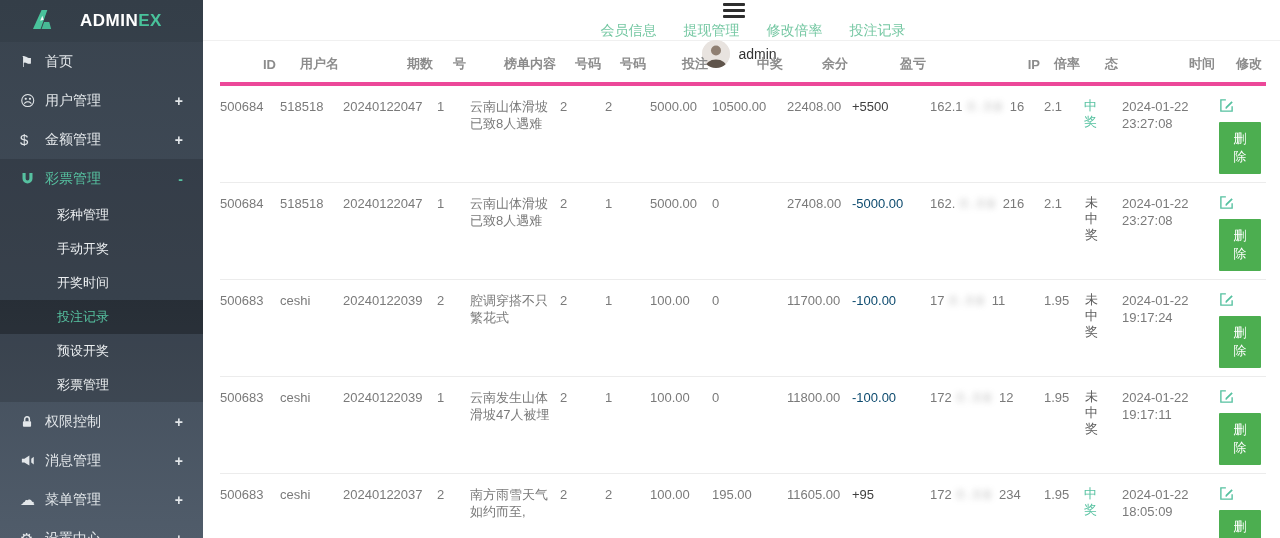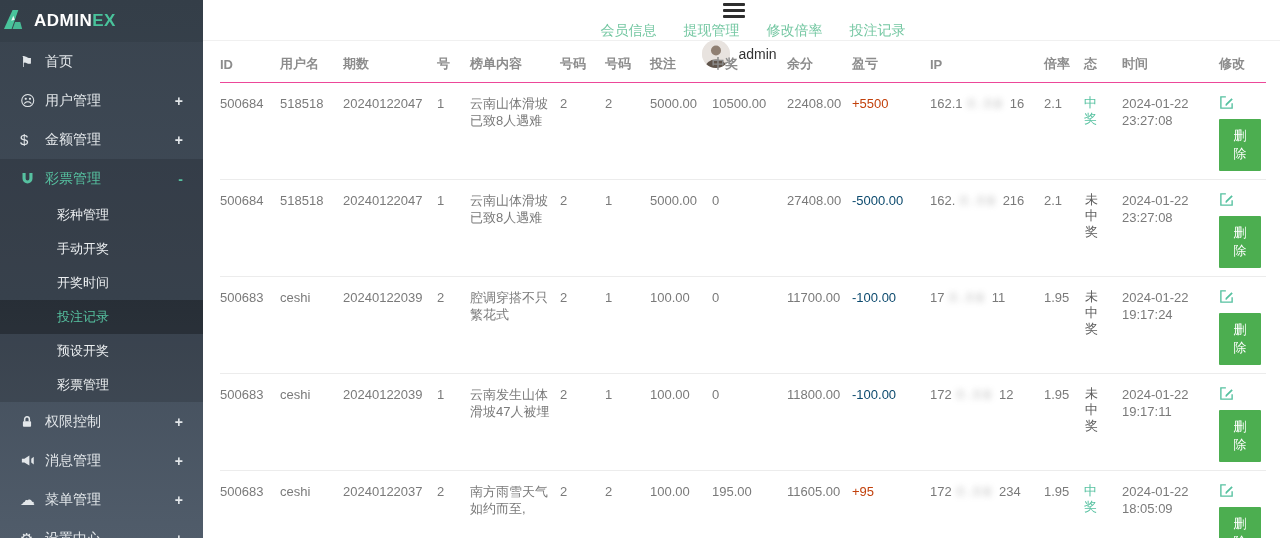--- a/index.html
+++ b/index.html
@@ -8,21 +8,21 @@
     width:1280px; height:538px; overflow:hidden; background:#fff;
     font-family:"Liberation Sans","DejaVu Sans",sans-serif;
     display:flex;
   }
   
   aside {
     width:203px; height:538px; flex-shrink:0;
     background:linear-gradient(180deg,#39434e 0%,#414c59 55%,#505c6a 100%);
     color:#e3e7ea;
   }
-  .logo { height:42px; display:flex; align-items:center; padding-left:2px; gap:7px;
+  .logo { height:42px; display:flex; align-items:center; padding-left:31px; gap:24px;
           background:rgba(0,0,0,.07); cursor:pointer; }
   .logo-text { font-size:17px; font-weight:bold; color:#fff; letter-spacing:.5px; }
   .logo-text .accent { color:#49c39b; }
   .sitem { height:39px; display:flex; align-items:center; padding:0 20px;
            font-size:14px; cursor:pointer; }
   .sicon { width:25px; display:inline-flex; align-items:center; font-size:15px;
            color:#e3e7ea; flex-shrink:0; }
   .sicon svg { display:block; }
   .slabel { flex:1; }
   .ssuffix { margin-left:auto; font-size:14px; font-weight:bold; }
@@ -41,32 +41,32 @@
   .burger div { height:3px; background:#2e2e2e; margin:3px 0; border-radius:1px; }
   .hdiv { width:1px; height:41px; background:#f0f0f0; }
   .toplink { color:#74c7a2; font-size:14px; margin-left:27px; text-decoration:none; cursor:pointer; }
   .spacer { flex:1; }
   .usermenu { display:flex; align-items:center; cursor:pointer; }
   .avatar { width:28px; height:28px; border-radius:50%; overflow:hidden; background:#e9e5e1; }
   .username { margin-left:8px; color:#333; font-size:14px; }
   
   .content { padding:4px 20px 0 17px; }
   table { border-collapse:collapse; table-layout:fixed; width:1046px; }
-  th { font-size:13px; color:#8c8c8c; text-align:left; font-weight:bold;
-       padding:10px 4px 9px 0; border-bottom:1px solid #ec4899; }
+  th { font-size:13px; color:#8c8c8c; text-align:right; font-weight:bold;
+       padding:10px 4px 9px 0; border-bottom:4px solid #ec4899; }
   th:nth-child(1){width:60px} th:nth-child(2){width:63px} th:nth-child(3){width:94px}
   th:nth-child(4){width:33px} th:nth-child(5){width:90px} th:nth-child(6){width:45px}
   th:nth-child(7){width:45px} th:nth-child(8){width:62px} th:nth-child(9){width:75px}
   th:nth-child(10){width:65px} th:nth-child(11){width:78px} th:nth-child(12){width:114px}
   th:nth-child(13){width:40px} th:nth-child(14){width:38px} th:nth-child(15){width:97px}
   th:nth-child(16){width:47px}
   tbody tr { height:68px; }
   td { font-size:13px; color:#7a7a7a; vertical-align:top;
        padding:12px 5px 8px 0; border-bottom:1px solid #ececec; line-height:17px; }
-  .pos { color:#c2410c; }
+  .pos { color:#404040; }
   .neg { color:#0c4a6e; }
   .ipblur { filter:blur(3px); opacity:.55; letter-spacing:3px; padding:0 5px; }
   .status { width:15px; word-break:break-all; line-height:16px; }
   .status.win { color:#56c1a0; }
   .status.lose { color:#5d5d5d;text-align:center; }
   .editicon { display:inline-block; cursor:pointer; }
   .delbtn { display:block; margin-top:5px; background:#4cae50; border:none; color:#fff;
             font-size:13px; padding:8px 9px; border-radius:1px; cursor:pointer;
             font-family:inherit; }
 </style>

